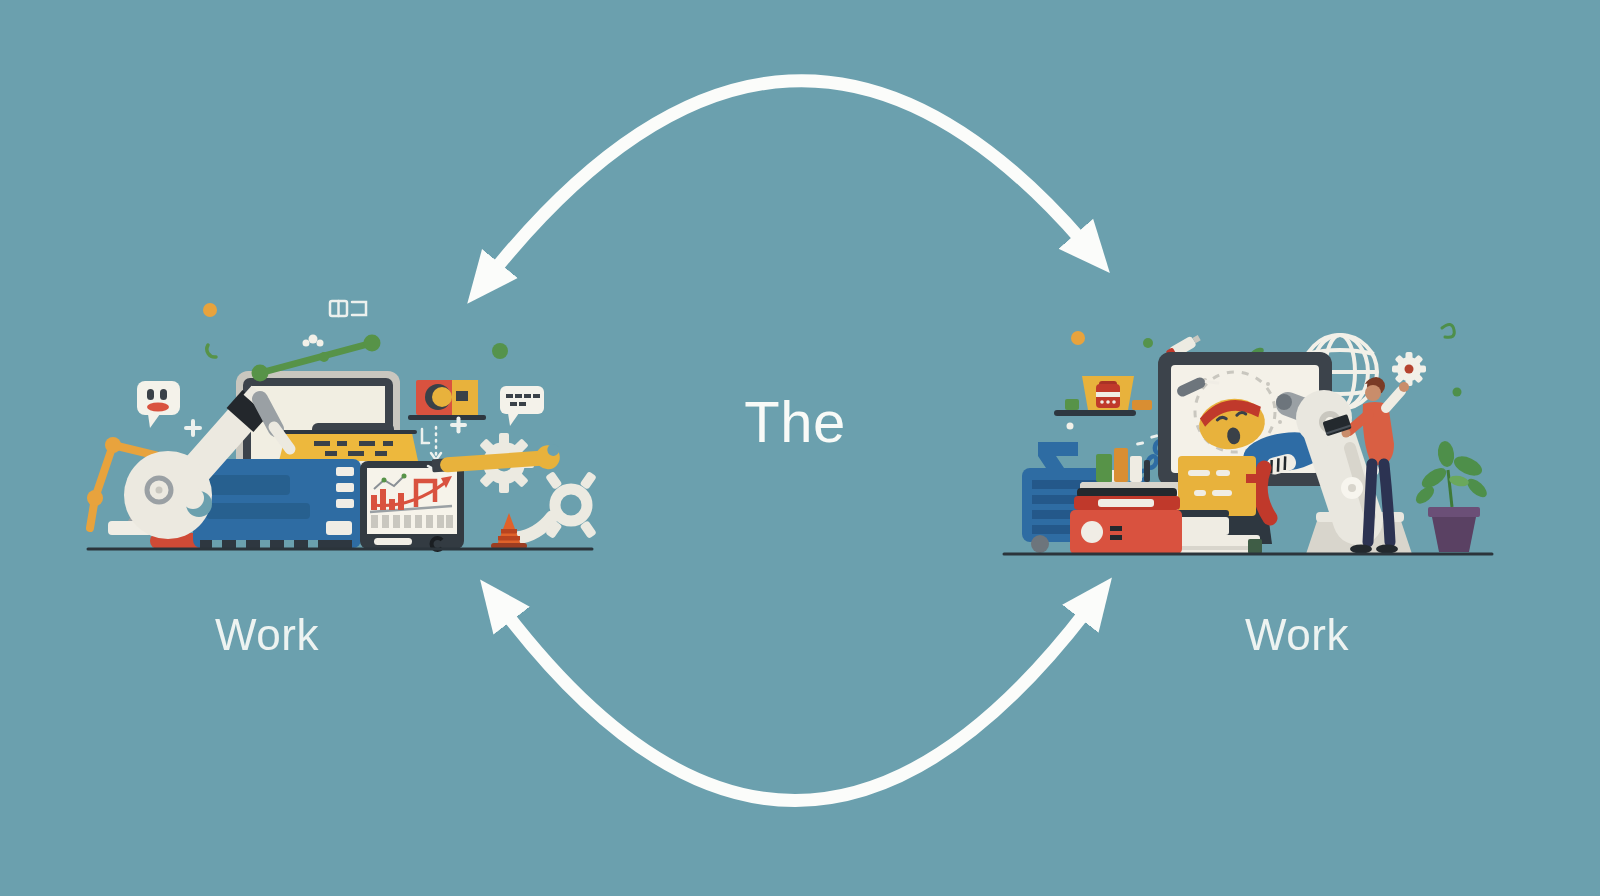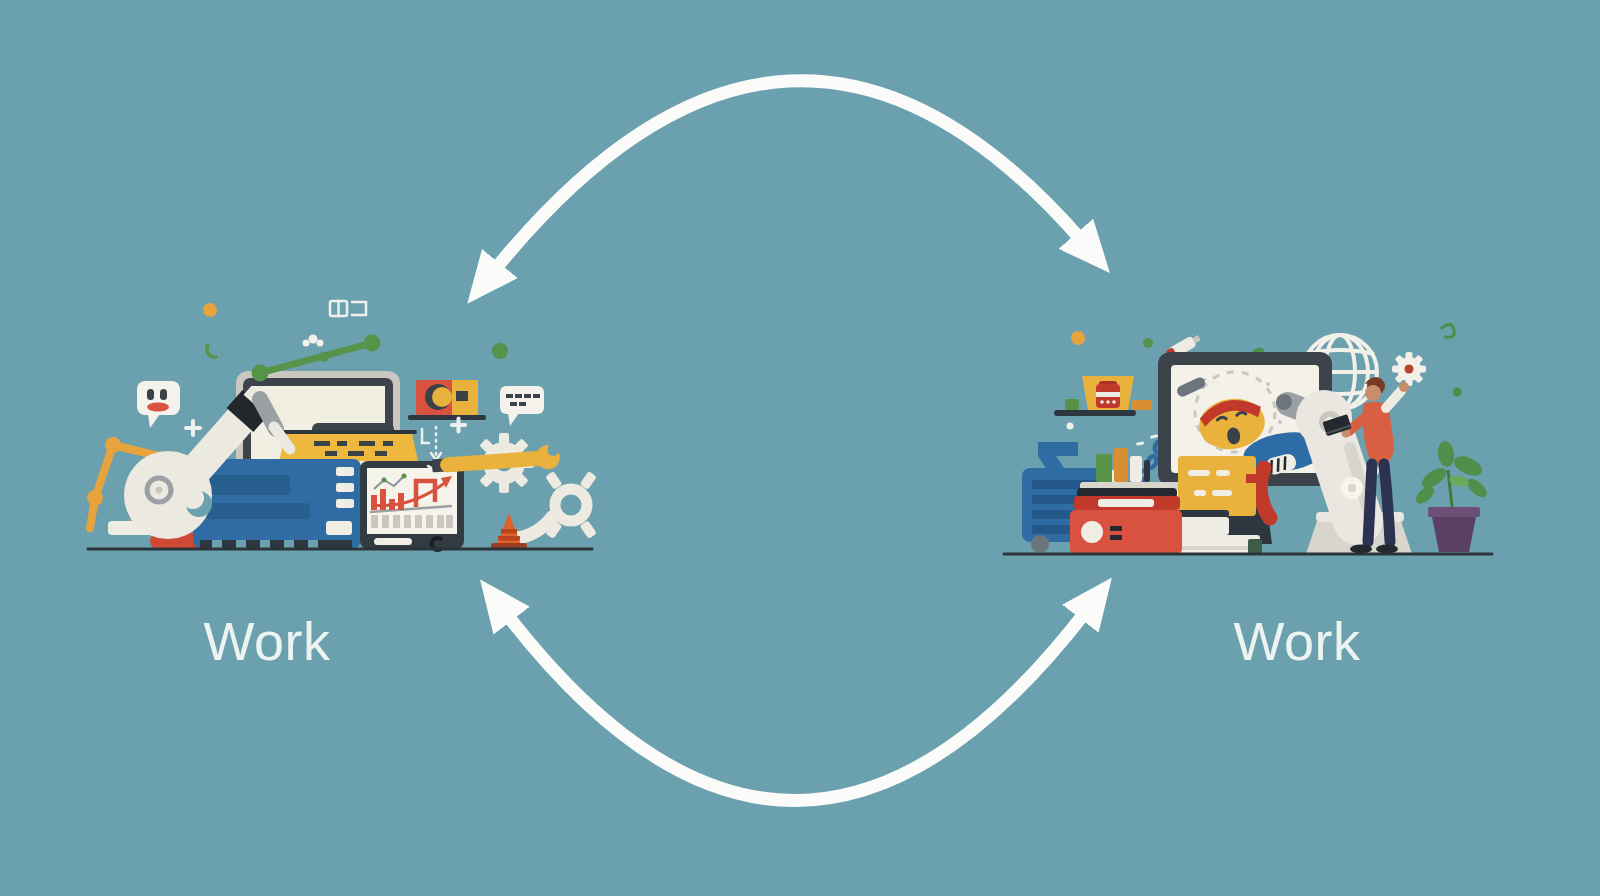--- a/index.html
+++ b/index.html
@@ -9,21 +9,21 @@
     font-family:"Liberation Sans", sans-serif;
   }
   .abs{position:absolute;}
   #title{
     left:595px;top:386px;width:400px;text-align:center;
     color:#F8FAF7;font-size:58px;line-height:1.24;font-weight:400;
     letter-spacing:0.5px;
   }
   .work-label{
     width:300px;text-align:center;color:#EDF3F1;
-    font-size:54px;font-weight:400;letter-spacing:0.5px;
+    font-size:44px;font-weight:400;letter-spacing:0.5px;
   }
   #work-left{left:117px;top:610px;}
   #work-right{left:1147px;top:610px;}
   #arcs{left:0;top:0;}
   #scene-left{left:80px;top:283px;}
   #scene-right{left:980px;top:292px;}
 </style>
 </head>
 <body>
 
@@ -447,16 +447,17 @@
     </g>
     <ellipse cx="479" cy="189" rx="10" ry="5" transform="rotate(12 479 189)" fill="#6AA85C"></ellipse>
     <rect x="448" y="215" width="52" height="10" rx="2" fill="#6B4F77"></rect>
     <polygon points="452,225 496,225 489,260 459,260" fill="#5A4163"></polygon>
   </g>
 
   <line x1="24" y1="262" x2="512" y2="262" stroke="#2B343B" stroke-width="3" stroke-linecap="round"></line>
 </svg>
 
 <div id="title" class="abs">
+  <span style="display:block">The</span>
 </div>
 
 <div id="work-left" class="abs work-label">Work</div>
 <div id="work-right" class="abs work-label">Work</div>
 
 </body></html>

